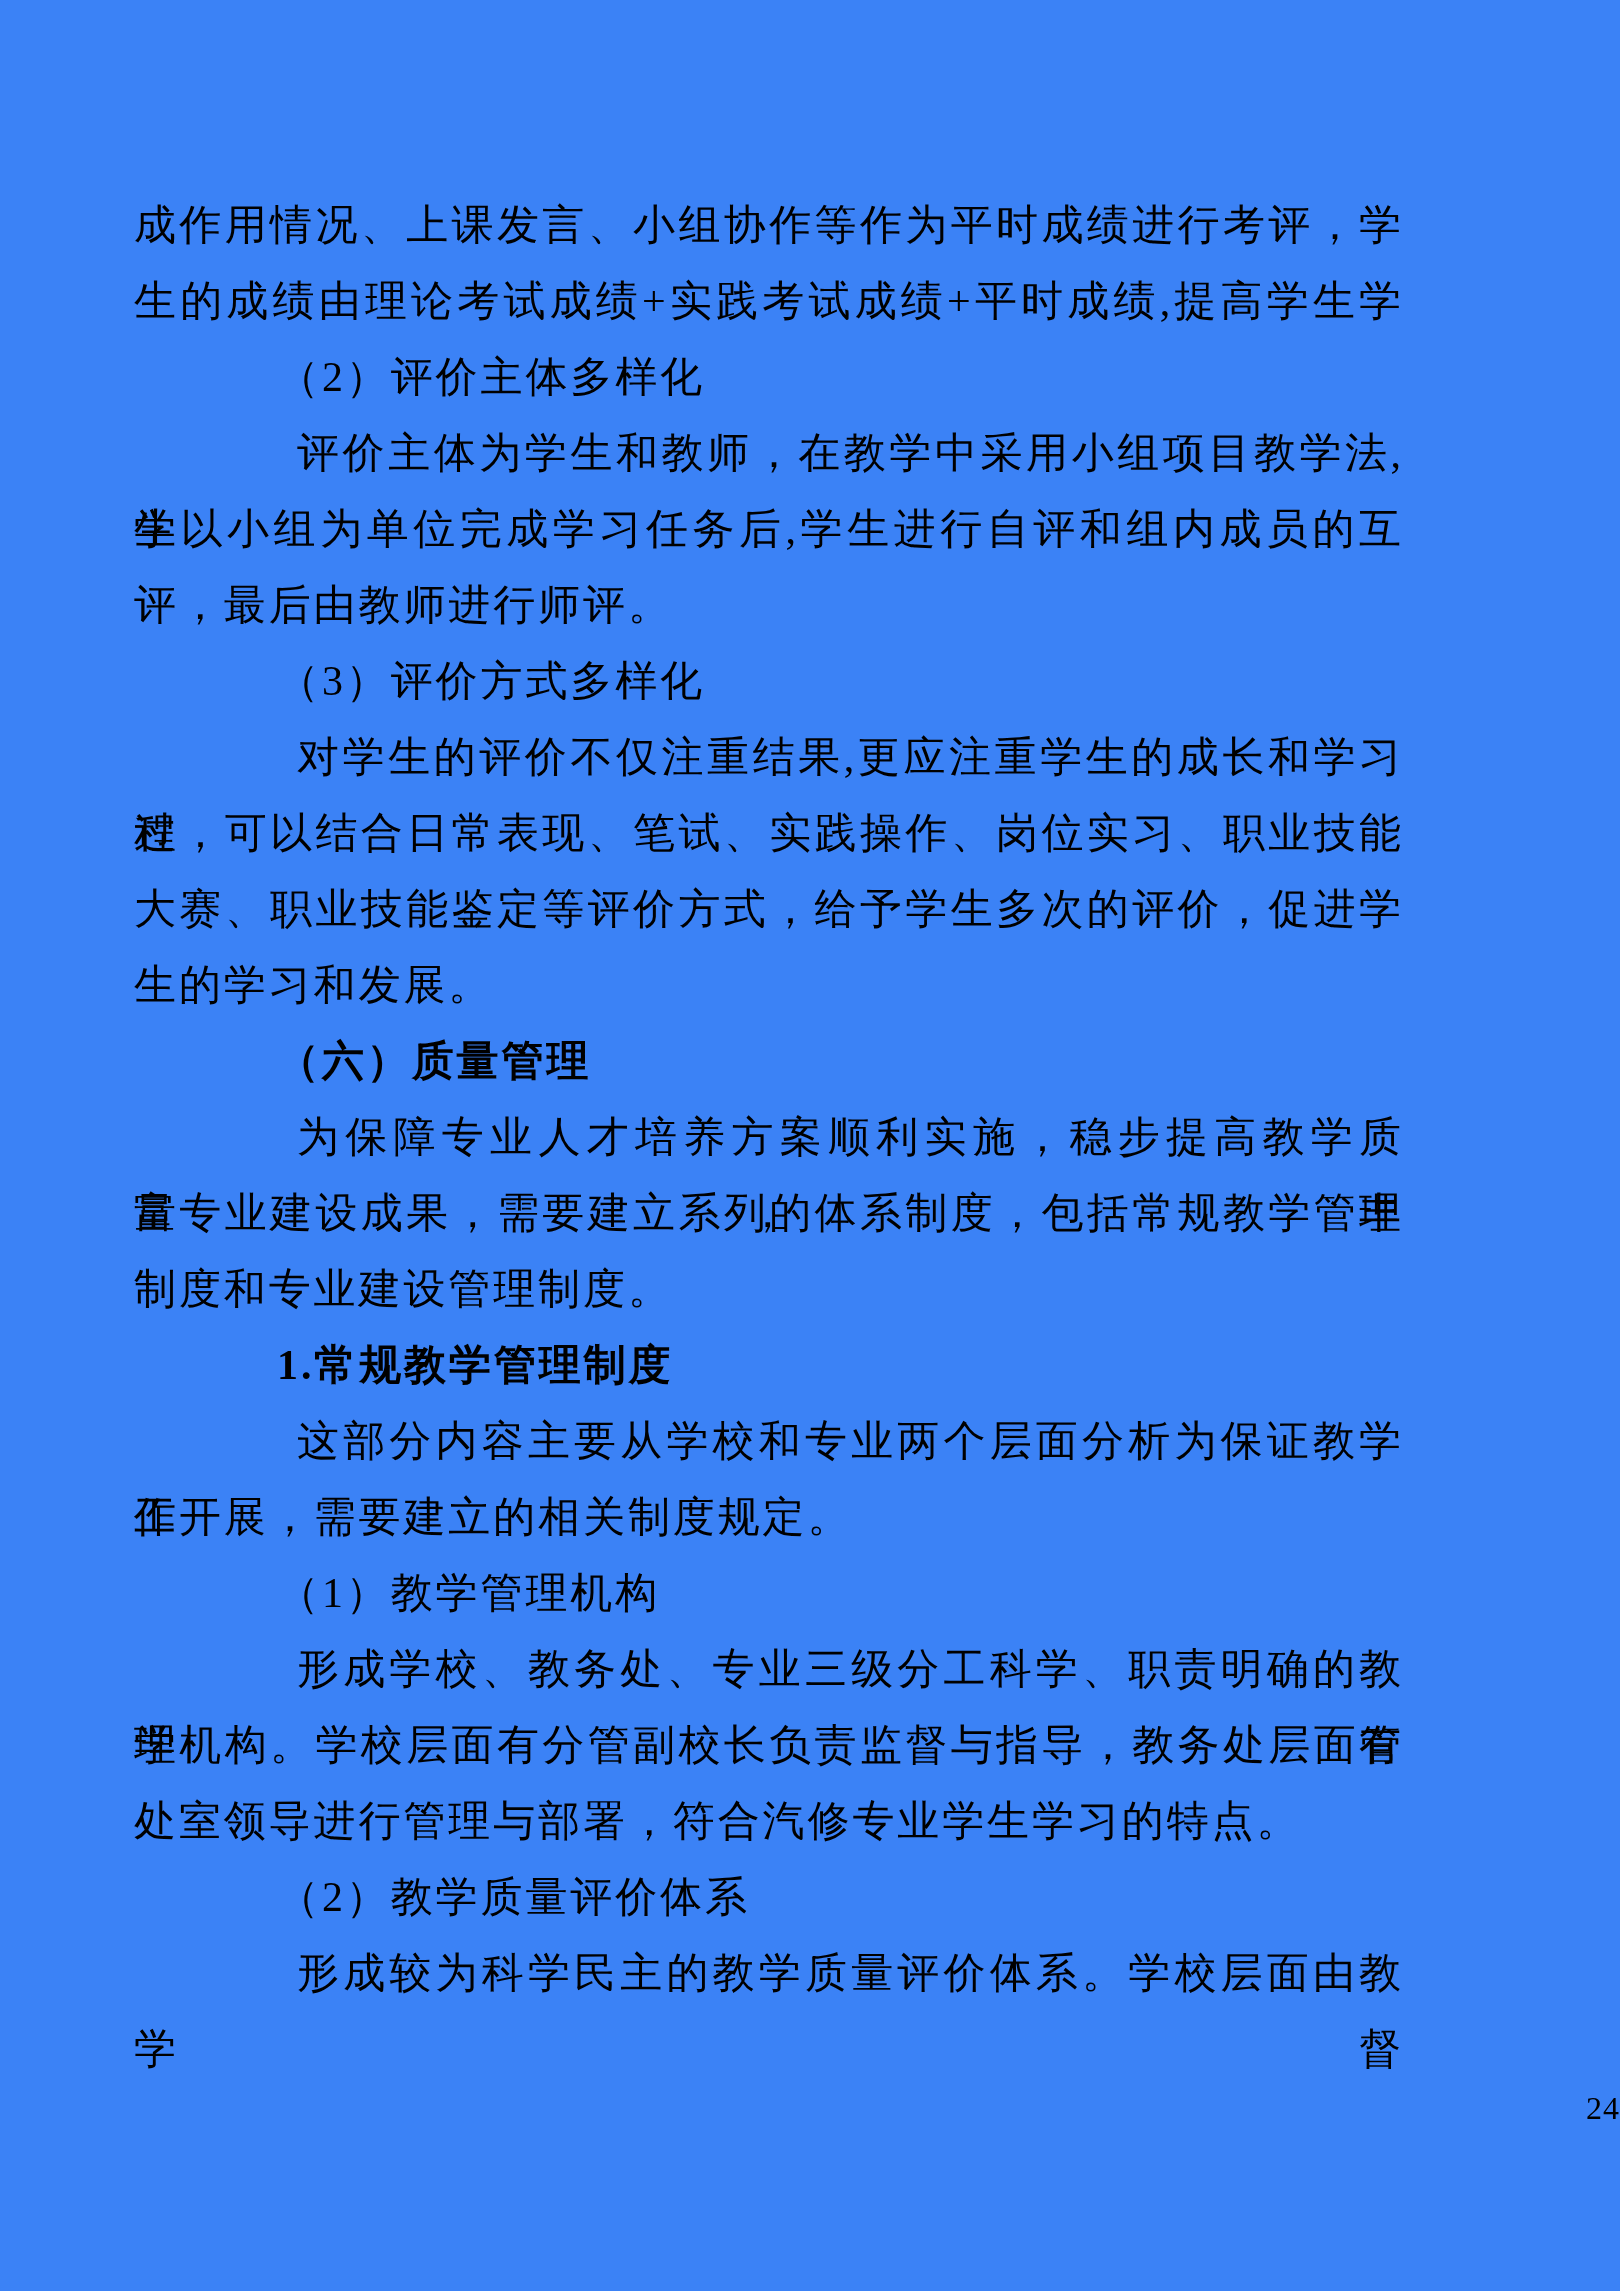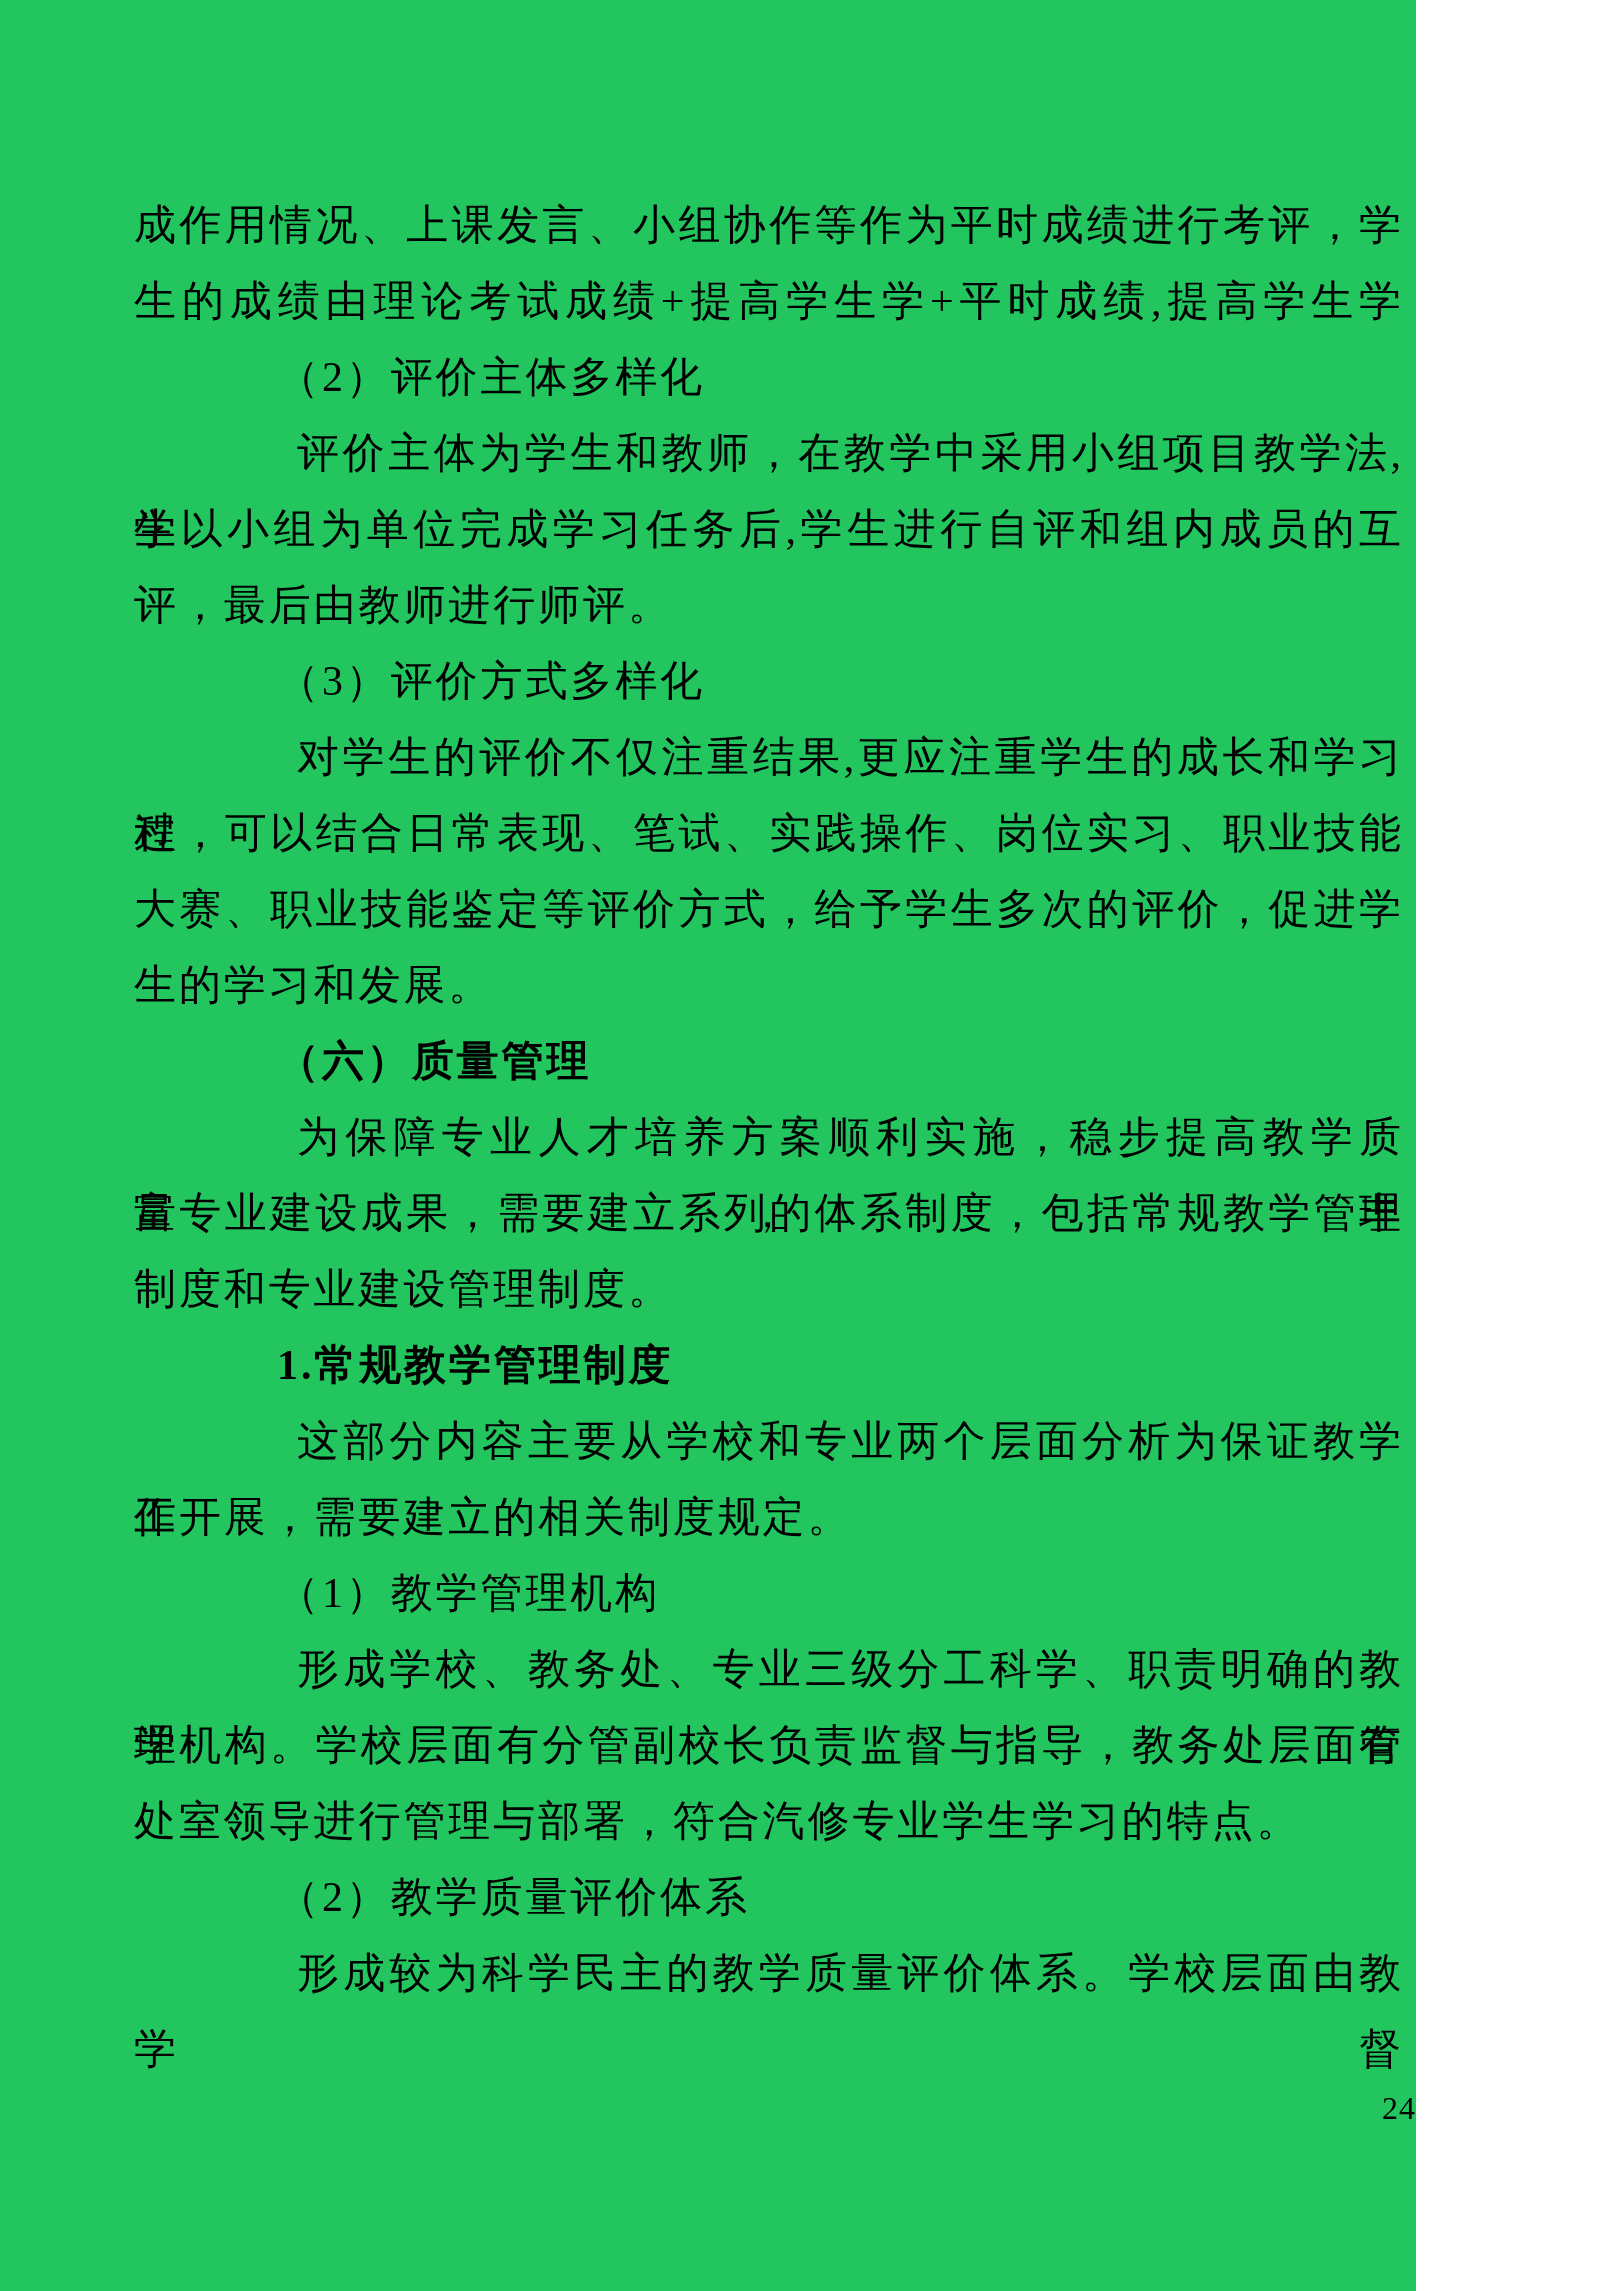--- a/index.html
+++ b/index.html
@@ -2,23 +2,23 @@
 <html><head>
 <meta charset="utf-8">
 <style>
   html, body {
     margin: 0;
     padding: 0;
     background: #ffffff;
   }
   .page {
     position: relative;
-    width: 1416px;
+    width: 1620px;
     height: 2292px;
-    background: #22c55e;
+    background: #3b82f6;
     overflow: hidden;
     font-family: "Liberation Serif", "DejaVu Serif", serif;
     color: #000000;
   }
   .text-block {
     position: absolute;
     left: 134px;
     top: 187px;
     width: 1270px;
     font-size: 42px;
@@ -47,21 +47,21 @@
     font-size: 32px;
     letter-spacing: 1px;
   }
 </style>
 </head>
 <body>
 
 <div class="page">
   <div class="text-block" id="text-block">
       <div class="line justify">成作用情况、上课发言、小组协作等作为平时成绩进行考评，学</div>
-      <div class="line justify">生的成绩由理论考试成绩+提高学生学+平时成绩,提高学生学</div>
+      <div class="line justify">生的成绩由理论考试成绩+实践考试成绩+平时成绩,提高学生学</div>
       <div class="line indent-item">（2）评价主体多样化</div>
       <div class="line justify indent-para">评价主体为学生和教师，在教学中采用小组项目教学法,学</div>
       <div class="line justify">生以小组为单位完成学习任务后,学生进行自评和组内成员的互</div>
       <div class="line">评，最后由教师进行师评。</div>
       <div class="line indent-item">（3）评价方式多样化</div>
       <div class="line justify indent-para">对学生的评价不仅注重结果,更应注重学生的成长和学习过</div>
       <div class="line justify">程，可以结合日常表现、笔试、实践操作、岗位实习、职业技能</div>
       <div class="line justify">大赛、职业技能鉴定等评价方式，给予学生多次的评价，促进学</div>
       <div class="line">生的学习和发展。</div>
       <div class="line indent-item bold">（六）质量管理</div>

